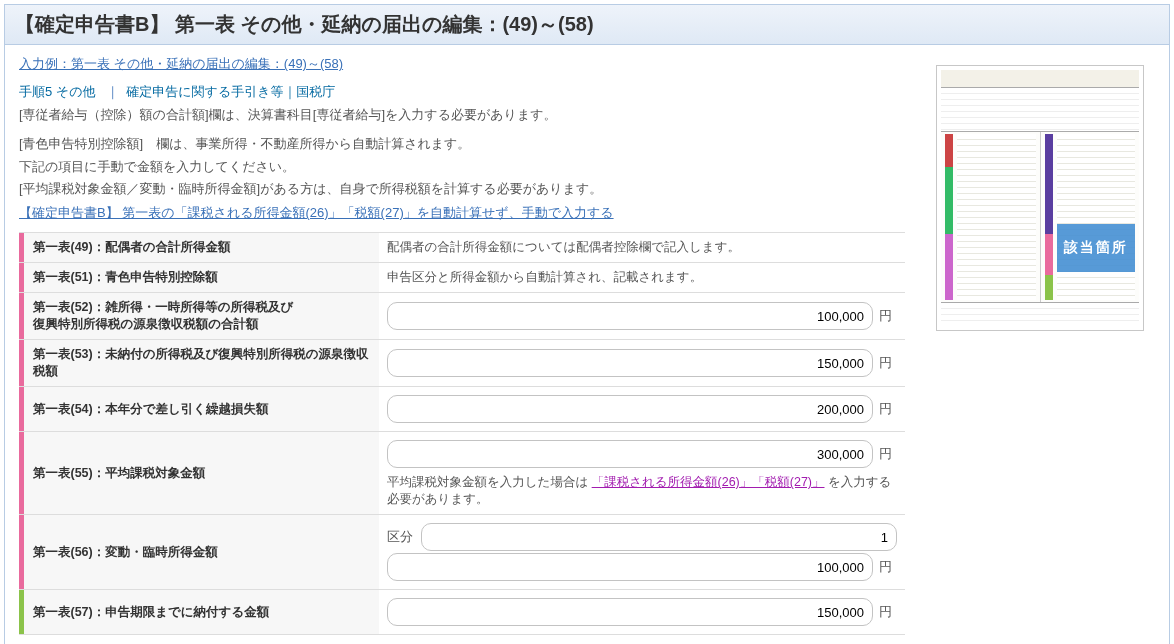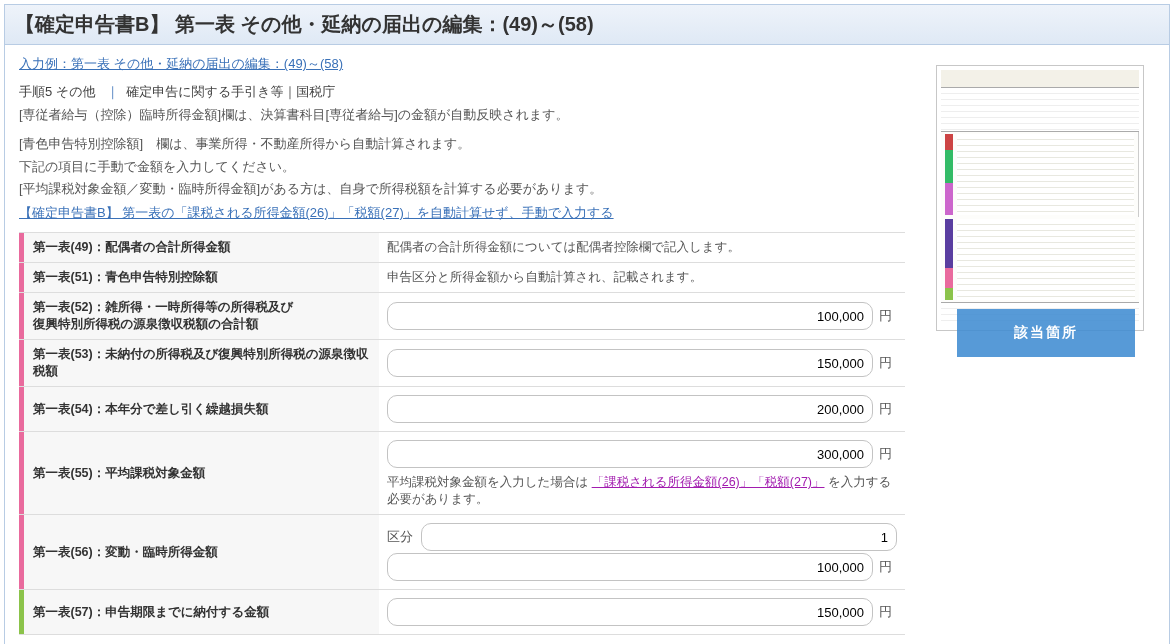--- a/index.html
+++ b/index.html
@@ -32,21 +32,21 @@
   .right-col { width: 230px; flex-shrink: 0; text-align: center; padding-top: 10px;}
   .example-link {
     color: #3a71b8;
     margin-bottom: 10px;
     display: block;
   }
   .links-row {
     color: #3a71b8;
     margin-bottom: 4px;
   }
-  .links-row a { color: #404040; text-decoration: none; }
+  .links-row a { color: #0369a1; text-decoration: none; }
   .desc { color: #555; margin-bottom: 2px; line-height: 1.6; }
   .desc-block { margin-bottom: 8px; }
   .underlined-link { color: #3a71b8; display: inline-block; margin-top: 2px;}
   .form-table {
     width: 100%;
     border-collapse: collapse;
     margin-top: 10px;
   }
   .form-table td {
     padding: 6px 8px;
@@ -92,21 +92,21 @@
     border: 1px solid #c7c7c7;
     background: #fff;
     padding: 4px;
     display: inline-block;
   }
   
   .tf { width: 100%; height: 256px; position: relative; background: #fdfdfb; }
   .tf .tf-top { height: 18px; border-bottom:1px solid #aaa; background:#f3f1e8; font-size:6px; display:flex; align-items:center; justify-content:center; color:#777;}
   .tf .tf-grid { height: 44px; border-bottom:1px solid #aaa; background:
     repeating-linear-gradient(#fff,#fff 5px,#eee 5px,#eee 6px);}
-  .tf .tf-body { display:flex; height: 170px; flex-direction: column; }
+  .tf .tf-body { display:flex; height: 170px; }
   .tf .tf-l, .tf .tf-r { flex:1; position:relative; }
   .tf .tf-l { border-right:1px solid #ccc; }
   .tf .tf-col {
      position:absolute; top:2px; bottom:2px; width:8px;
   }
   .tf .tf-l .c1 { left:4px; background:linear-gradient(#c44,#c44 20%,#3b6 20%,#3b6 60%,#c6c 60%);}
   .tf .tf-r .c1 { left:4px; background:linear-gradient(#5a3ea0,#5a3ea0 60%, #e96a9d 60%, #e96a9d 85%, #8bc34a 85%);}
   .tf .tf-lines {
      position:absolute; left:16px; right:4px; top:2px; bottom:2px;
      background: repeating-linear-gradient(#fff,#fff 5px,#e8e8e0 5px,#e8e8e0 6px);
@@ -131,21 +131,21 @@
 
       <a href="#" class="example-link">入力例：第一表 その他・延納の届出の編集：(49)～(58)</a>
 
       <div class="links-row">
         <a href="#">手順5 その他</a>
         &nbsp;&nbsp;<span>｜</span>&nbsp;
         <a href="#">確定申告に関する手引き等｜国税庁</a>
       </div>
 
       <div class="desc-block">
-        <div class="desc">[専従者給与（控除）臨時所得金額]欄は、決算書科目[専従者給与]の金額が自動反映されます。</div>
+        <div class="desc">[専従者給与（控除）額の合計額]欄は、決算書科目[専従者給与]を入力する必要があります。</div>
       </div>
       <div class="desc-block">
         <div class="desc">[青色申告特別控除額]　欄は、事業所得・不動産所得から自動計算されます。</div>
         <div class="desc">下記の項目に手動で金額を入力してください。</div>
         <div class="desc">[平均課税対象金額／変動・臨時所得金額]がある方は、自身で所得税額を計算する必要があります。</div>
         <a href="#" class="underlined-link">【確定申告書B】 第一表の「課税される所得金額(26)」「税額(27)」を自動計算せず、手動で入力する</a>
       </div>
 
       <table class="form-table">
         <tbody>

